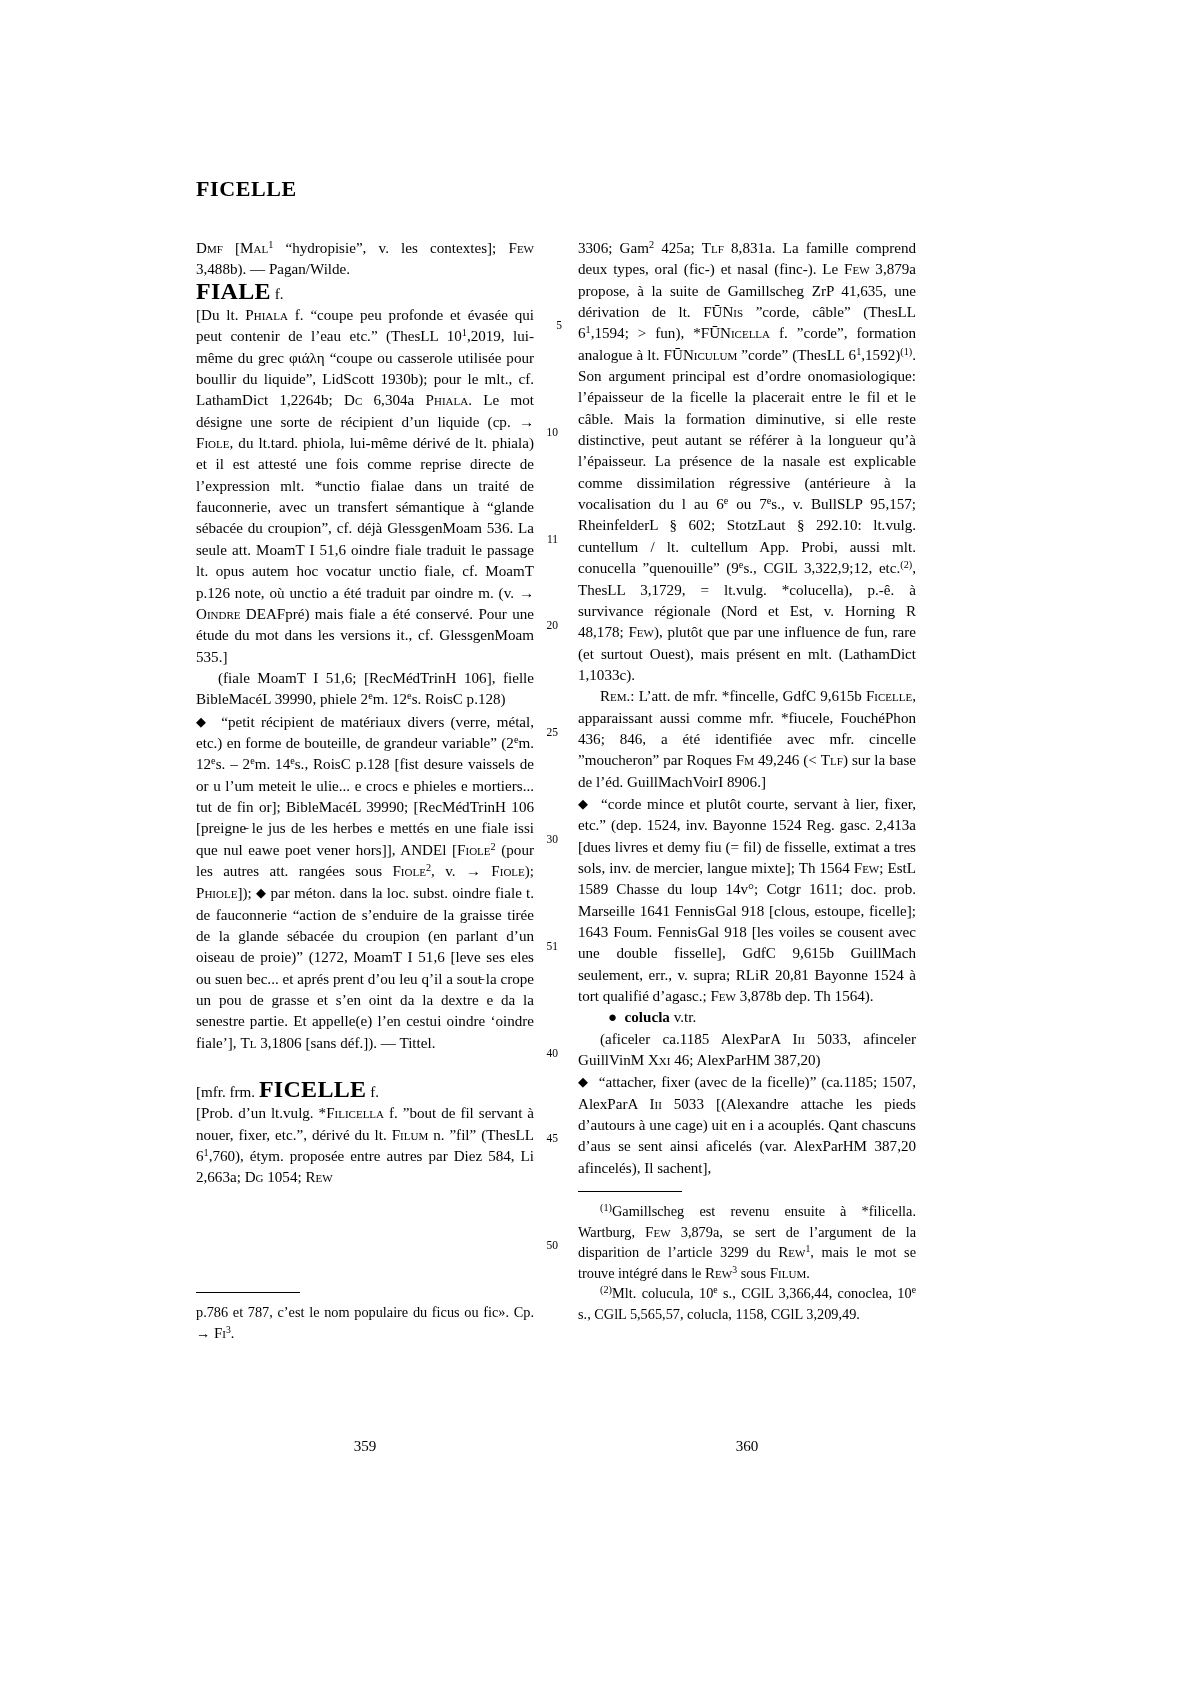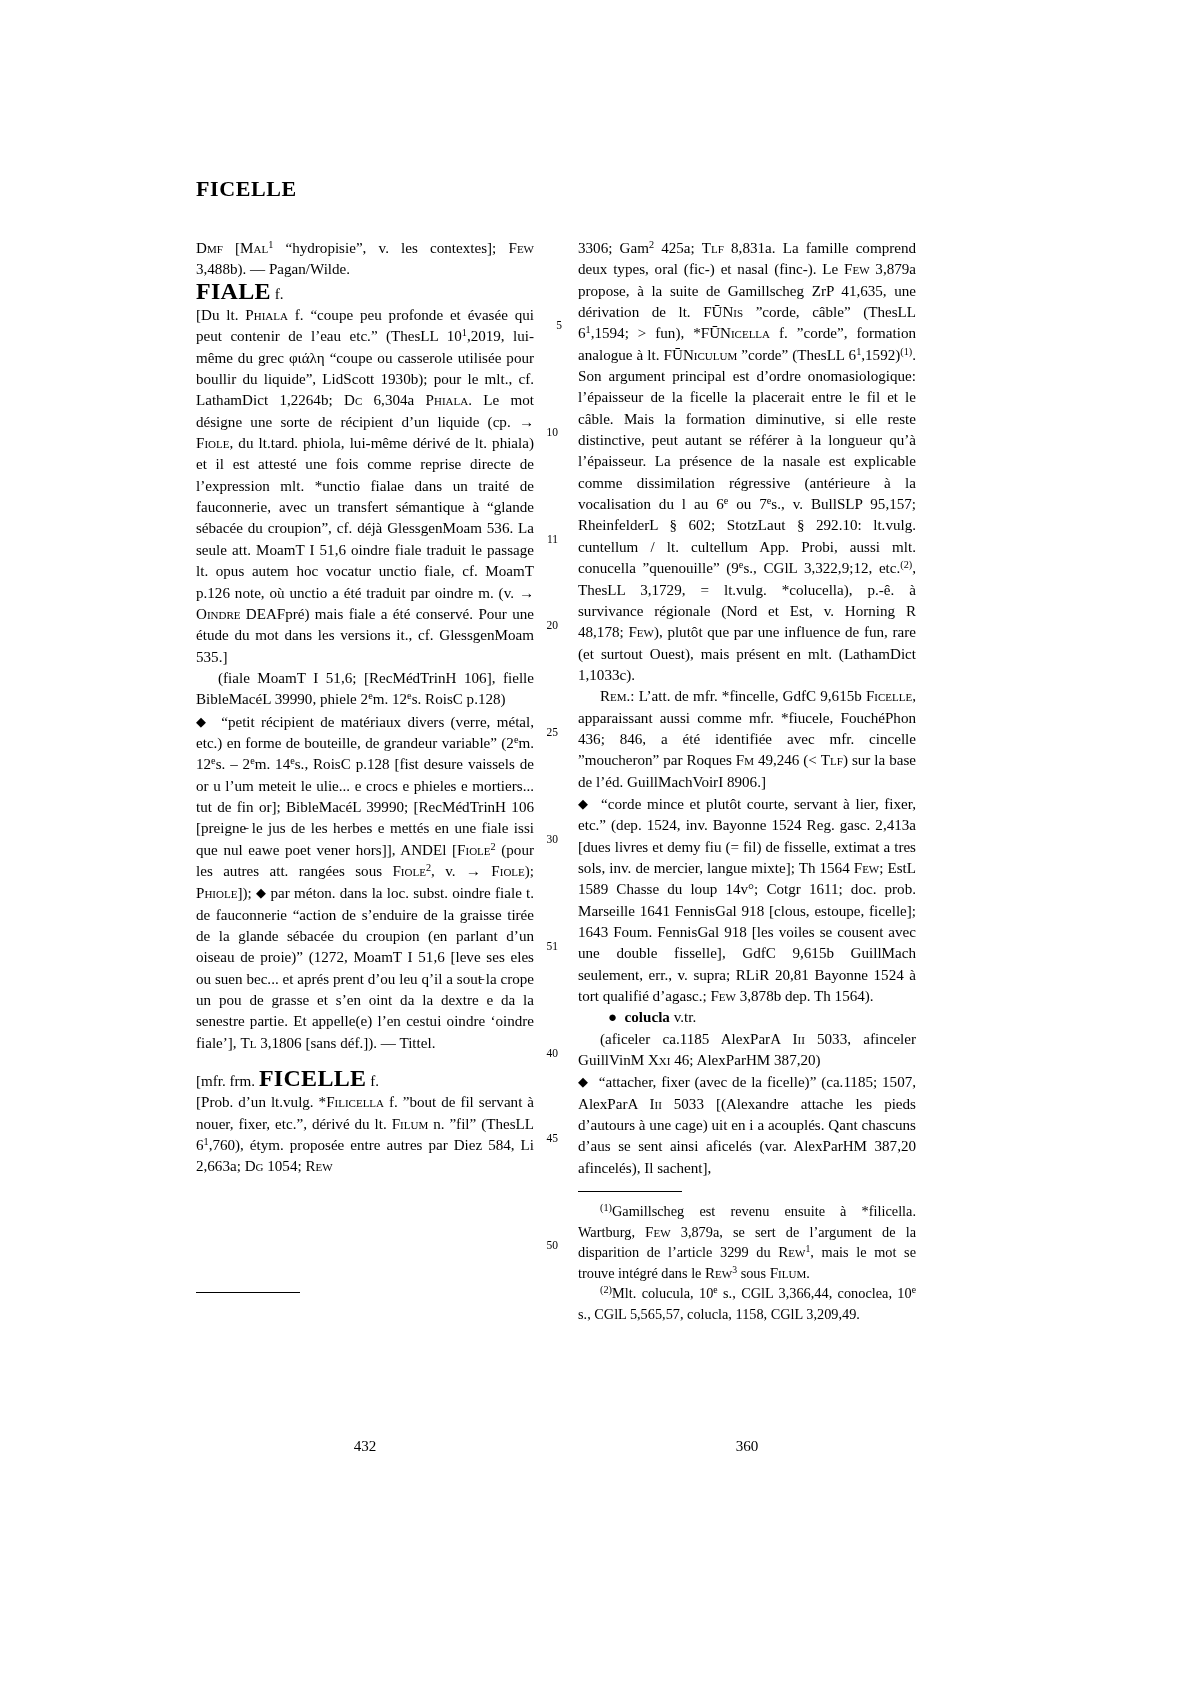--- a/index.html
+++ b/index.html
@@ -38,21 +38,21 @@
     text-justify: inter-word;
     -webkit-hyphens: none;
     hyphens: none;
   }
   .col-left  { left: 196px; }
   .col-right { left: 578px; }
 
   .col p {
     margin: 0;
   }
-  p.gap-before { margin-top: 14px; }
+  p.gap-before { margin-top: 25px; }
   .b   { font-weight: bold; }
   .sc  { font-variant: small-caps; font-size: 15.1px; }
   sup  { font-size: 0.68em; vertical-align: 0.48em; line-height: 0; }
 
   
   .headword {
     font-size: 24px;
     font-weight: bold;
     letter-spacing: 0.3px;
   }
@@ -130,20 +130,23 @@
 
     <p class="headword-line gap-before">
       <span>[mfr. frm.</span>
       <span class="headword">FICELLE</span> <span>f.</span>
     </p>
 
     <p>[Prob. d’un lt.vulg. *<span class="sc">Filicella</span> f. ”bout de fil servant à nouer, fixer, etc.”, dérivé du lt. <span class="sc">Filum</span> n. ”fil” (ThesLL 6<sup>1</sup>,760), étym. proposée entre autres par Diez 584, Li 2,663a; <span class="sc">Dg</span> 1054; <span class="sc">Rew</span></p>
   </div>
 
   <div class="fn-rule" style="left:196px; top:1292px;"></div>
+  <div class="fn" style="left:196px; top:1302px;">
+    <p>p.786 et 787, c’est le nom populaire du ficus ou fic». Cp. → <span class="sc">Fi</span><sup>3</sup>.</p>
+  </div>
 
   <div class="col col-right">
 
     <p>3306; Gam<sup>2</sup> 425a; <span class="sc">Tlf</span> 8,831a. La famille comprend deux types, oral (fic-) et nasal (finc-). Le <span class="sc">Few</span> 3,879a propose, à la suite de Gamillscheg ZrP 41,635, une dérivation de lt. FŪ<span class="sc">Nis</span> ”corde, câble” (ThesLL 6<sup>1</sup>,1594; &gt; fun), *FŪ<span class="sc">Nicella</span> f. ”corde”, formation analogue à lt. FŪ<span class="sc">Niculum</span> ”corde” (ThesLL 6<sup>1</sup>,1592)<sup>(1)</sup>. Son argument principal est d’ordre onomasiologique: l’épaisseur de la ficelle la placerait entre le fil et le câble. Mais la formation diminutive, si elle reste distinctive, peut autant se référer à la longueur qu’à l’épaisseur. La présence de la nasale est explicable comme dissimilation régressive (antérieure à la vocalisation du l au 6<sup>e</sup> ou 7<sup>e</sup>s., v. BullSLP 95,157; RheinfelderL § 602; StotzLaut § 292.10: lt.vulg. cuntellum / lt. cultellum App. Probi, aussi mlt. conucella ”quenouille” (9<sup>e</sup>s., CGlL 3,322,9;12, etc.<sup>(2)</sup>, ThesLL 3,1729, = lt.vulg. *colucella), p.-ê. à survivance régionale (Nord et Est, v. Horning R 48,178; <span class="sc">Few</span>), plutôt que par une influence de fun, rare (et surtout Ouest), mais présent en mlt. (LathamDict 1,1033c).</p>
 
     <p class="indent"><span class="sc"></span><span><span class="sc">Rem</span>.: L’att. de mfr. *fincelle, GdfC 9,615b <span class="sc">Ficelle</span>, apparaissant aussi comme mfr. *fiucele, FouchéPhon 436; 846, a été identifiée avec mfr. cincelle ”moucheron” par Roques <span class="sc">Fm</span> 49,246 (&lt; <span class="sc">Tlf</span>) sur la base de l’éd. GuillMachVoirI 8906.]</span></p>
 
     <p><span class="lozenge">◆</span>&nbsp; <span>“corde mince et plutôt courte, servant à lier, fixer, etc.” (dep. 1524, inv. Bayonne 1524 Reg. gasc. 2,413a [dues livres et demy fiu (= fil) de fisselle, extimat a tres sols, inv. de mercier, langue mixte]; Th 1564 <span class="sc">Few</span>; EstL 1589 Chasse du loup 14v°; Cotgr 1611; doc. prob. Marseille 1641 FennisGal 918 [clous, estoupe, ficelle]; 1643 Foum. FennisGal 918 [les voiles se cousent avec une double fisselle], GdfC 9,615b GuillMach seulement, err., v. supra; RLiR 20,81 Bayonne 1524 à tort qualifié d’agasc.; <span class="sc">Few</span> 3,878b dep. Th 1564).</span></p>
 
     <p class="indent-lg"><span class="bullet">●</span>&nbsp; <span class="b">colucla</span> <span>v.tr.</span></p>
@@ -163,16 +166,16 @@
   <div class="linenum" style="left:536px; top:426px;">10</div>
   <div class="linenum" style="left:536px; top:533px;">11</div>
   <div class="linenum" style="left:536px; top:619px;">20</div>
   <div class="linenum" style="left:536px; top:726px;">25</div>
   <div class="linenum" style="left:536px; top:833px;font-family:Liberation Serif, serif;">30</div>
   <div class="linenum" style="left:536px; top:940px;">51</div>
   <div class="linenum" style="left:536px; top:1047px;">40</div>
   <div class="linenum" style="left:536px; top:1132px;">45</div>
   <div class="linenum" style="left:536px; top:1239px;">50</div>
 
-  <div class="folio folio-left">432</div>
+  <div class="folio folio-left">359</div>
   <div class="folio folio-right">360</div>
 
 </div>
 
 </body></html>

